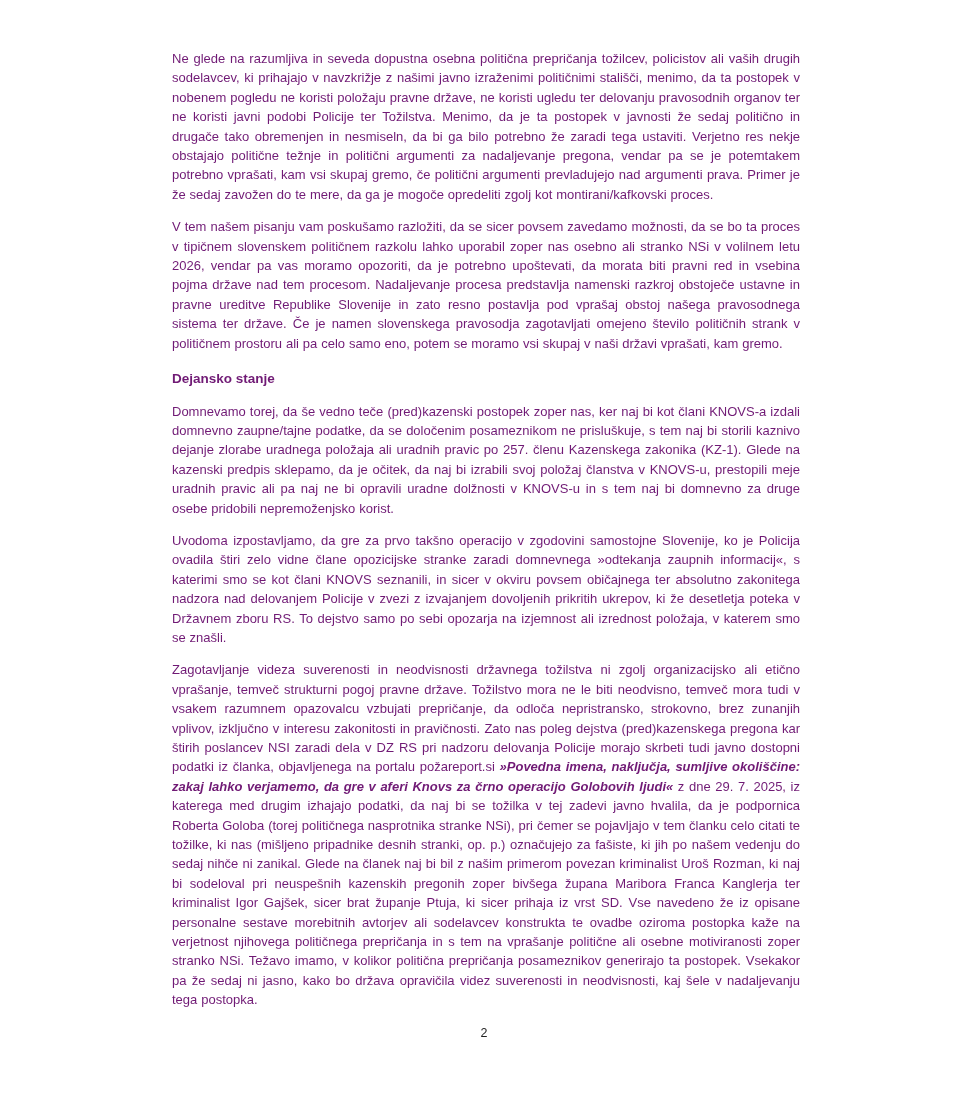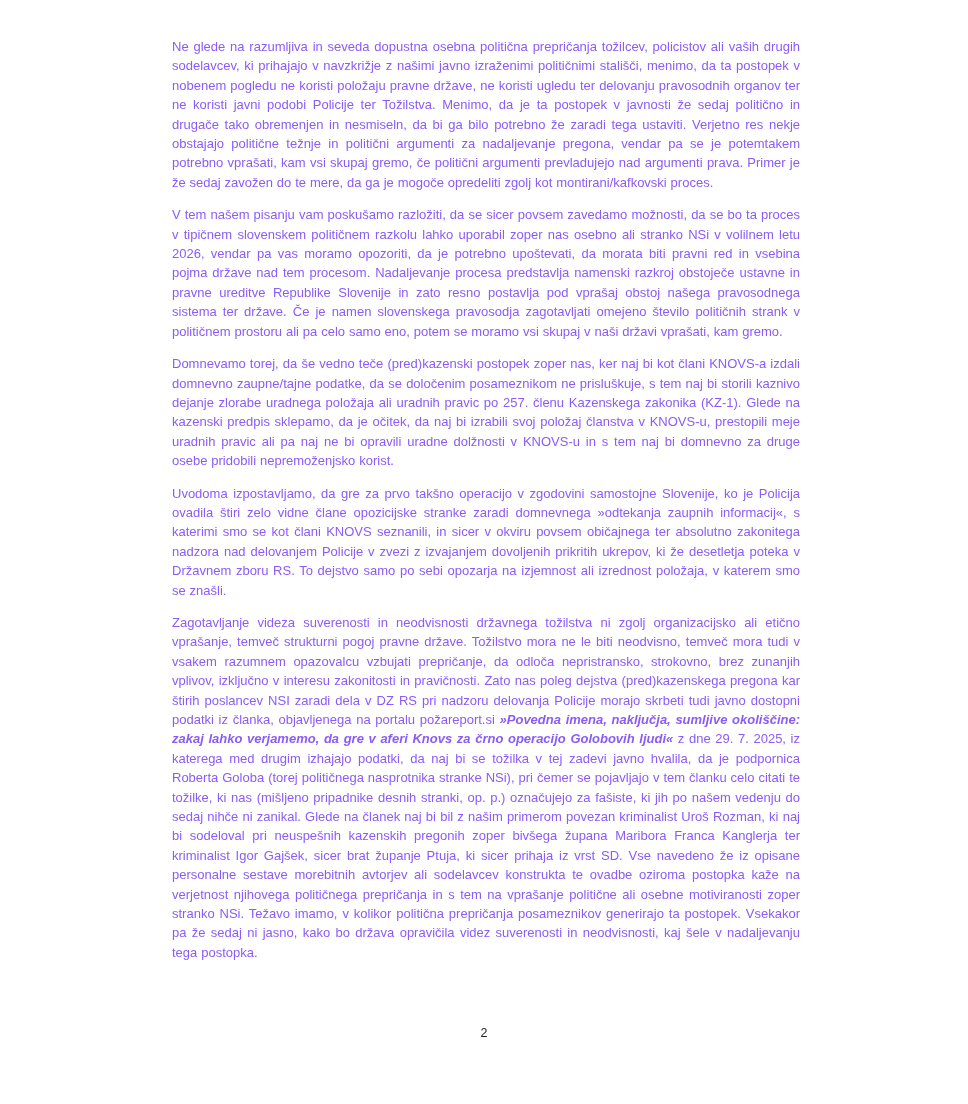--- a/index.html
+++ b/index.html
@@ -10,23 +10,23 @@
   .page {
     position: relative;
     width: 968px;
     height: 1104px;
     background: #ffffff;
     overflow: hidden;
   }
   .doc-body {
     position: absolute;
     left: 172px;
-    top: 37px;
+    top: 49px;
     width: 628px;
-    color: #8b5cf6;
+    color: #701a75;
     font-size: 13px;
     line-height: 19.4px;
   }
   .para {
     text-align: justify;
     margin-bottom: 13px;
     word-spacing: 0.02em;
   }
   .heading {
     font-weight: bold;
@@ -51,20 +51,21 @@
 </head>
 <body>
 
 <div class="page">
   <div class="doc-body">
 
     <p class="para">Ne glede na razumljiva in seveda dopustna osebna politična prepričanja tožilcev, policistov ali vaših drugih sodelavcev, ki prihajajo v navzkrižje z našimi javno izraženimi političnimi stališči, menimo, da ta postopek v nobenem pogledu ne koristi položaju pravne države, ne koristi ugledu ter delovanju pravosodnih organov ter ne koristi javni podobi Policije ter Tožilstva. Menimo, da je ta postopek v javnosti že sedaj politično in drugače tako obremenjen in nesmiseln, da bi ga bilo potrebno že zaradi tega ustaviti. Verjetno res nekje obstajajo politične težnje in politični argumenti za nadaljevanje pregona, vendar pa se je potemtakem potrebno vprašati, kam vsi skupaj gremo, če politični argumenti prevladujejo nad argumenti prava. Primer je že sedaj zavožen do te mere, da ga je mogoče opredeliti zgolj kot montirani/kafkovski proces.</p>
 
     <p class="para">V tem našem pisanju vam poskušamo razložiti, da se sicer povsem zavedamo možnosti, da se bo ta proces v tipičnem slovenskem političnem razkolu lahko uporabil zoper nas osebno ali stranko NSi v volilnem letu 2026, vendar pa vas moramo opozoriti,  da je potrebno upoštevati, da morata biti pravni red in vsebina pojma države nad tem procesom. Nadaljevanje procesa predstavlja namenski razkroj obstoječe ustavne in pravne ureditve Republike Slovenije in zato resno postavlja pod vprašaj obstoj našega pravosodnega sistema ter države. Če je namen slovenskega pravosodja zagotavljati omejeno število političnih strank v političnem prostoru ali pa celo samo eno, potem se moramo vsi skupaj v naši državi vprašati, kam gremo.</p>
 
+    <h2 class="heading">Dejansko stanje</h2>
 
     <p class="para">Domnevamo torej, da še vedno teče (pred)kazenski postopek zoper nas, ker naj bi kot člani KNOVS-a izdali domnevno zaupne/tajne podatke, da se določenim posameznikom ne prisluškuje, s tem naj bi storili kaznivo dejanje zlorabe uradnega položaja ali uradnih pravic po 257. členu Kazenskega zakonika (KZ-1). Glede na kazenski predpis sklepamo, da je očitek, da naj bi izrabili svoj položaj članstva v KNOVS-u, prestopili meje uradnih pravic ali pa naj ne bi opravili uradne dolžnosti v KNOVS-u in s tem naj bi domnevno za druge osebe pridobili nepremoženjsko korist.</p>
 
 
     <p class="para">Uvodoma izpostavljamo, da gre za prvo takšno operacijo v zgodovini samostojne Slovenije, ko je Policija ovadila štiri zelo vidne člane opozicijske stranke zaradi domnevnega »odtekanja zaupnih informacij«, s katerimi smo se kot člani KNOVS seznanili, in sicer v okviru povsem običajnega ter absolutno zakonitega nadzora nad delovanjem Policije v zvezi z izvajanjem dovoljenih prikritih ukrepov, ki že desetletja poteka v Državnem zboru RS. To dejstvo samo po sebi opozarja na izjemnost ali izrednost položaja, v katerem smo se znašli.</p>
 
     <p class="para"><span>Zagotavljanje videza suverenosti in neodvisnosti državnega tožilstva ni zgolj organizacijsko ali etično vprašanje, temveč strukturni pogoj pravne države. Tožilstvo mora ne le biti neodvisno, temveč mora tudi v vsakem razumnem opazovalcu vzbujati prepričanje, da odloča nepristransko, strokovno, brez zunanjih vplivov, izključno v interesu zakonitosti in pravičnosti. Zato nas poleg dejstva (pred)kazenskega pregona kar štirih poslancev NSI zaradi dela v DZ RS pri nadzoru delovanja Policije morajo skrbeti tudi javno dostopni podatki iz članka, objavljenega na portalu požareport.si </span><span class="article-title">»Povedna imena, naključja, sumljive okoliščine: zakaj lahko verjamemo, da gre v aferi Knovs za črno operacijo Golobovih ljudi«</span><span> z dne 29. 7. 2025, iz katerega med drugim izhajajo podatki, da naj bi se tožilka v tej zadevi javno hvalila, da je podpornica Roberta Goloba (torej političnega nasprotnika stranke NSi), pri čemer se pojavljajo v tem članku celo citati te tožilke, ki nas (mišljeno pripadnike desnih stranki, op. p.) označujejo za fašiste, ki jih po našem vedenju do sedaj nihče ni zanikal. Glede na članek naj bi bil z našim primerom povezan kriminalist Uroš Rozman, ki naj bi sodeloval pri neuspešnih kazenskih pregonih zoper bivšega župana Maribora Franca Kanglerja ter kriminalist Igor Gajšek, sicer brat županje Ptuja, ki sicer prihaja iz vrst SD. Vse navedeno že iz opisane personalne sestave morebitnih avtorjev ali sodelavcev konstrukta te ovadbe oziroma postopka kaže na verjetnost njihovega političnega prepričanja in s tem na vprašanje politične ali osebne motiviranosti zoper stranko NSi. Težavo imamo, v kolikor politična prepričanja posameznikov generirajo ta postopek. Vsekakor pa že sedaj ni jasno, kako bo država opravičila videz suverenosti in neodvisnosti, kaj šele v nadaljevanju tega postopka.</span></p>
 
   </div>
 

